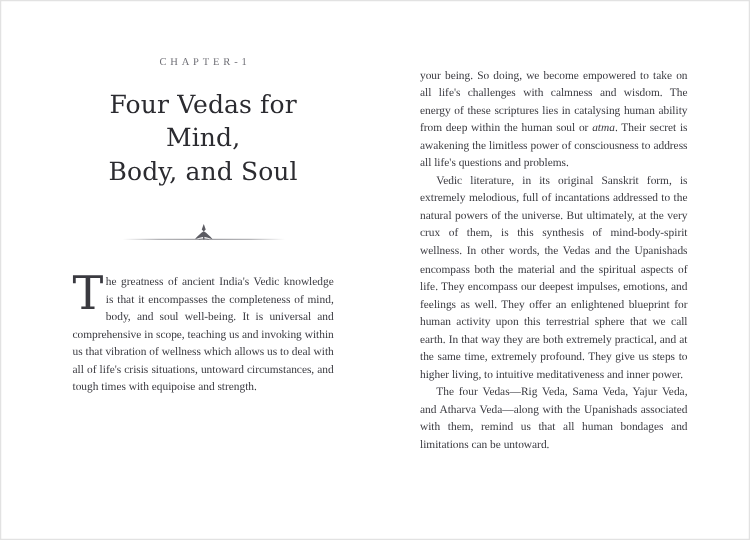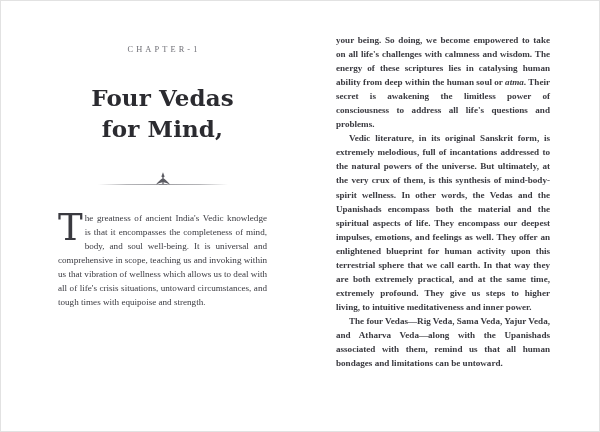--- a/index.html
+++ b/index.html
@@ -41,26 +41,26 @@
     margin: 0;
     padding-top: 44px;
     text-align: center;
     font-size: 8.4px;
     letter-spacing: 3.1px;
     text-indent: 3.1px;
     color: #6f6f76;
     font-family: "Liberation Serif", "DejaVu Serif", serif;
   }
   .chapter-title {
-    margin: 12px;
+    margin: 0;
     padding-top: 16px;
     text-align: center;
-    font-size: 23px;
+    font-size: 20px;
     line-height: 1.36;
-    font-weight: 700;
+    font-weight: 400;
     color: #2b2b30;
     font-family: "DejaVu Serif", "Liberation Serif", serif;
     letter-spacing: 0.1px;
   }
   .chapter-title .tl { display: block; }
 
   
   .ornament {
     position: relative;
     margin: 26px auto 0;
@@ -92,21 +92,21 @@
   
   .body-col {
     font-size: 9.1px;
     line-height: 14.05px;
     text-align: justify;
     text-justify: inter-word;
     color: #3a3a40;
     hyphens: manual;
   }
   .leaf-left .body-col  { padding-top: 20px; }
-  .leaf-right .body-col { padding-top: 32px; font-weight: bold; }
+  .leaf-right .body-col { padding-top: 52px; }
 
   .para { margin: 0; text-indent: 13px; }
   .para.first { text-indent: 0; }
   .para + .para { margin-top: 0; }
 
   
   .dropcap {
     float: left;
     font-family: "DejaVu Serif", "Liberation Serif", serif;
     font-size: 37px;
@@ -123,20 +123,21 @@
 
 <div class="page">
   <div class="spread">
 
     <div class="leaf leaf-left">
 
       <p class="chapter-eyebrow">CHAPTER-1</p>
 
       <h1 class="chapter-title">
         <span class="tl">Four Vedas for Mind,</span>
+        <span class="tl">Body, and Soul</span>
       </h1>
 
       <div class="ornament">
         <div class="rule"></div>
         <svg class="motif" viewBox="0 0 26 16">
           <path d="M13 1.2 L14.6 5.6 L13 7.2 L11.4 5.6 Z" fill="#5c5c63"></path>
           <path d="M13 7.0 C 10.6 8.4, 7.6 11.2, 6.0 13.4 C 8.4 12.5, 11.0 11.6, 13 11.3 C 15.0 11.6, 17.6 12.5, 20.0 13.4 C 18.4 11.2, 15.4 8.4, 13 7.0 Z" fill="#5c5c63"></path>
           <path d="M12.45 7.6 h1.1 v5.9 h-1.1 Z" fill="#5c5c63"></path>
           <path d="M9.0 13.2 q 4.0 -1.0 8.0 0 l 0 0.55 q -4.0 -1.0 -8.0 0 Z" fill="#6a6a70"></path>
         </svg>

